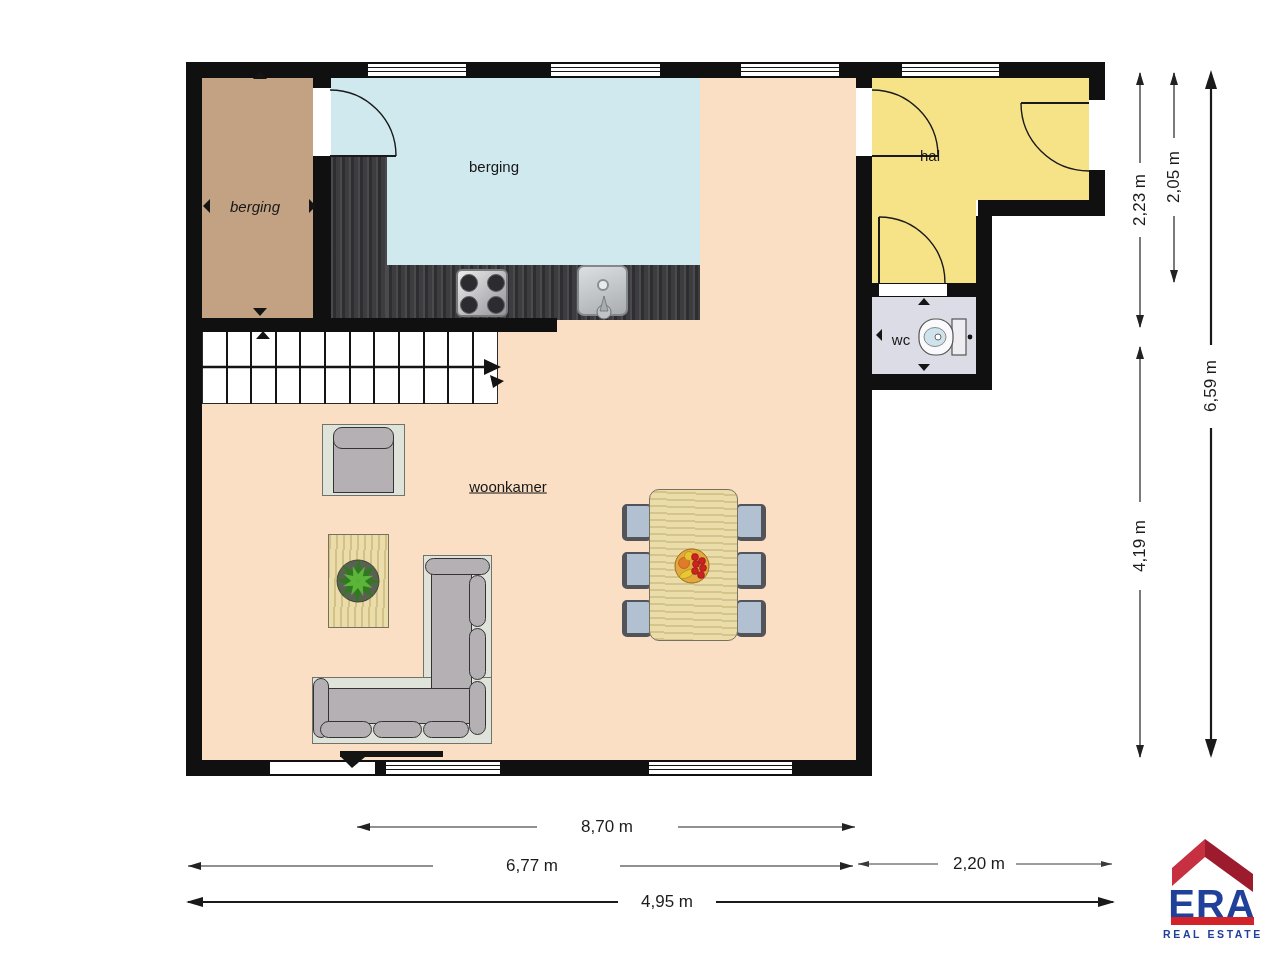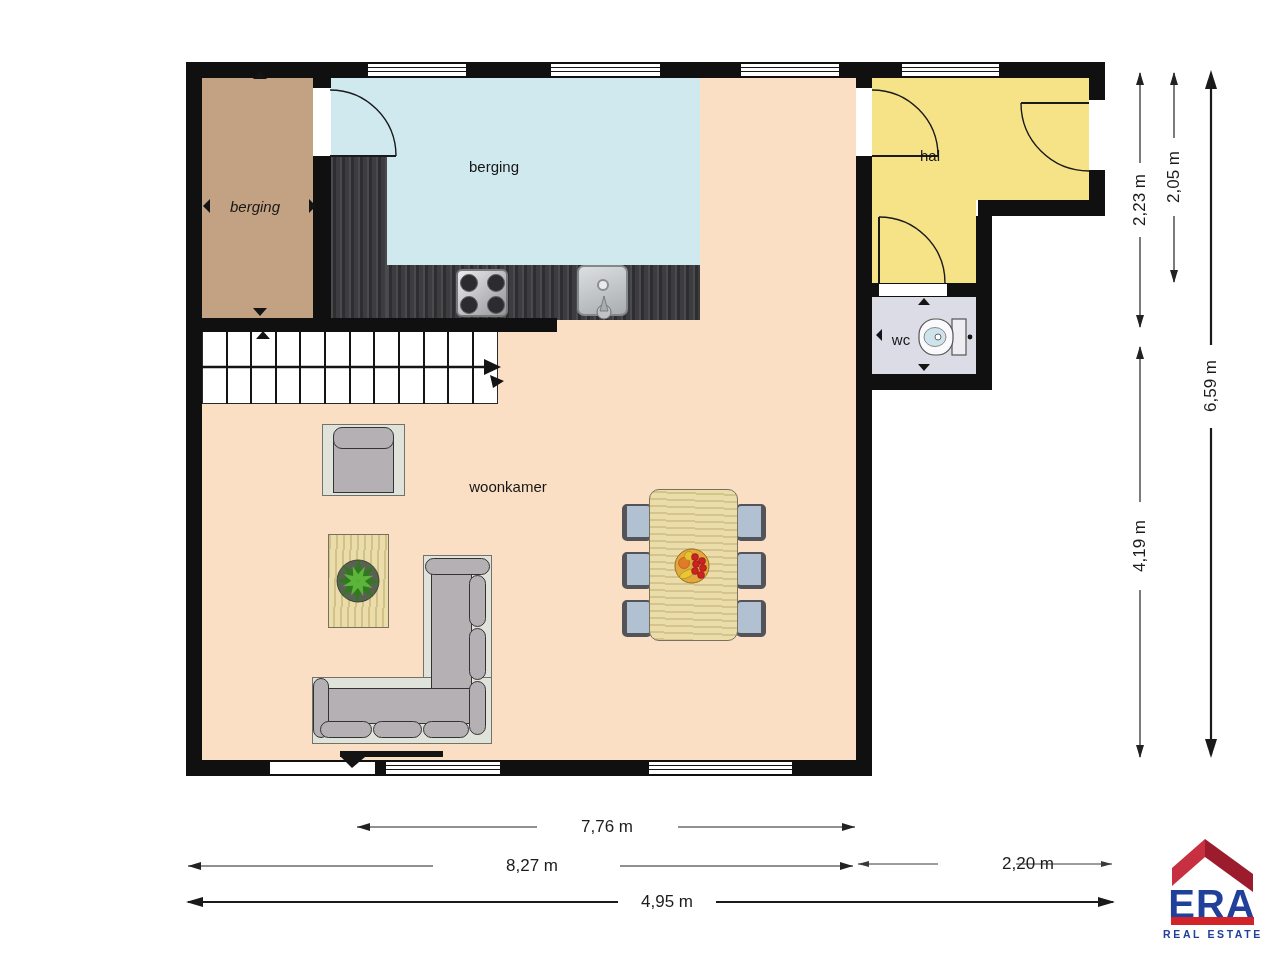--- a/index.html
+++ b/index.html
@@ -268,25 +268,25 @@
     <g>
       <polygon points="1205,839 1172,868 1172,886 1205,857" fill="#c63040"></polygon>
       <polygon points="1205,839 1253,874 1253,892 1205,857" fill="#9c1c2e"></polygon>
     </g>
   </svg>
 
   <div class="room-label" style="left:494px;top:166px;">berging</div>
   <div class="room-label" style="left:255px;top:206px;font-style:italic;">berging</div>
   <div class="room-label" style="left:930px;top:155px;">hal</div>
   <div class="room-label" style="left:901px;top:339px;">wc</div>
-  <div class="room-label" style="left:508px;top:486px;">woonkamer</div>
-
-  <div class="hdim" style="left:607px;top:827px;">7,76 m</div>
-  <div class="hdim" style="left:532px;top:866px;">8,27 m</div>
-  <div class="hdim" style="left:1028px;top:864px;">2,20 m</div>
+  <div class="room-label" style="left:508px;top:486px;text-decoration:underline;">woonkamer</div>
+
+  <div class="hdim" style="left:607px;top:827px;">8,70 m</div>
+  <div class="hdim" style="left:532px;top:866px;">6,77 m</div>
+  <div class="hdim" style="left:979px;top:864px;">2,20 m</div>
   <div class="hdim" style="left:667px;top:902px;">4,95 m</div>
 
   <div class="vdim" style="left:1140px;top:200px;">2,23 m</div>
   <div class="vdim" style="left:1174px;top:177px;">2,05 m</div>
   <div class="vdim" style="left:1211px;top:386px;">6,59 m</div>
   <div class="vdim" style="left:1140px;top:546px;">4,19 m</div>
 
   <div>
     <div id="era-brand" style="left:1212px;top:884px;">ERA</div>
     <div class="abs" style="left:1171px;top:917px;width:83px;height:8px;background:#d2232a;"></div>

